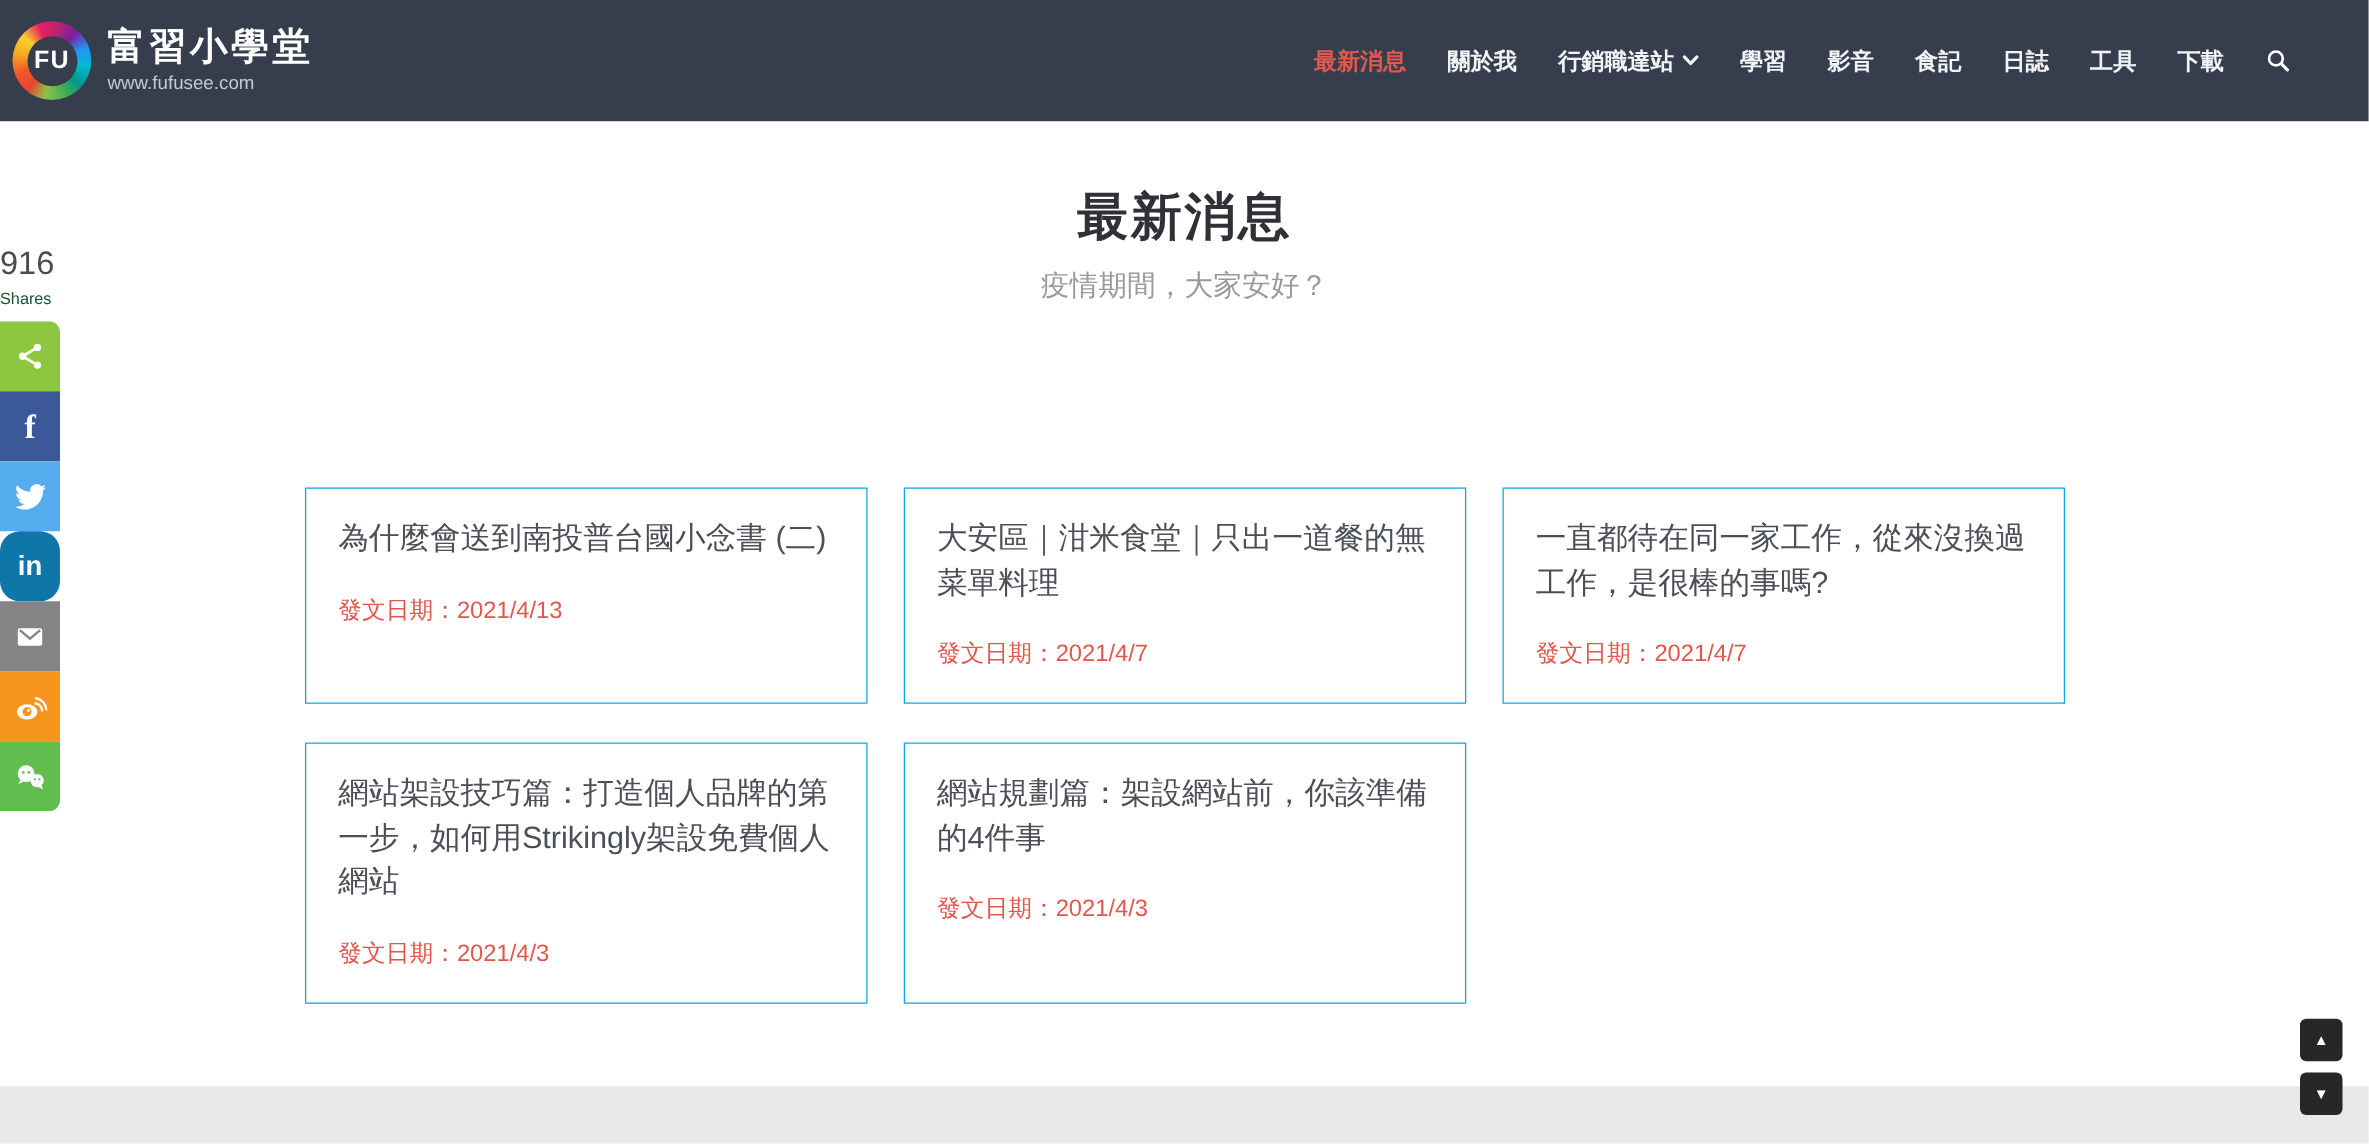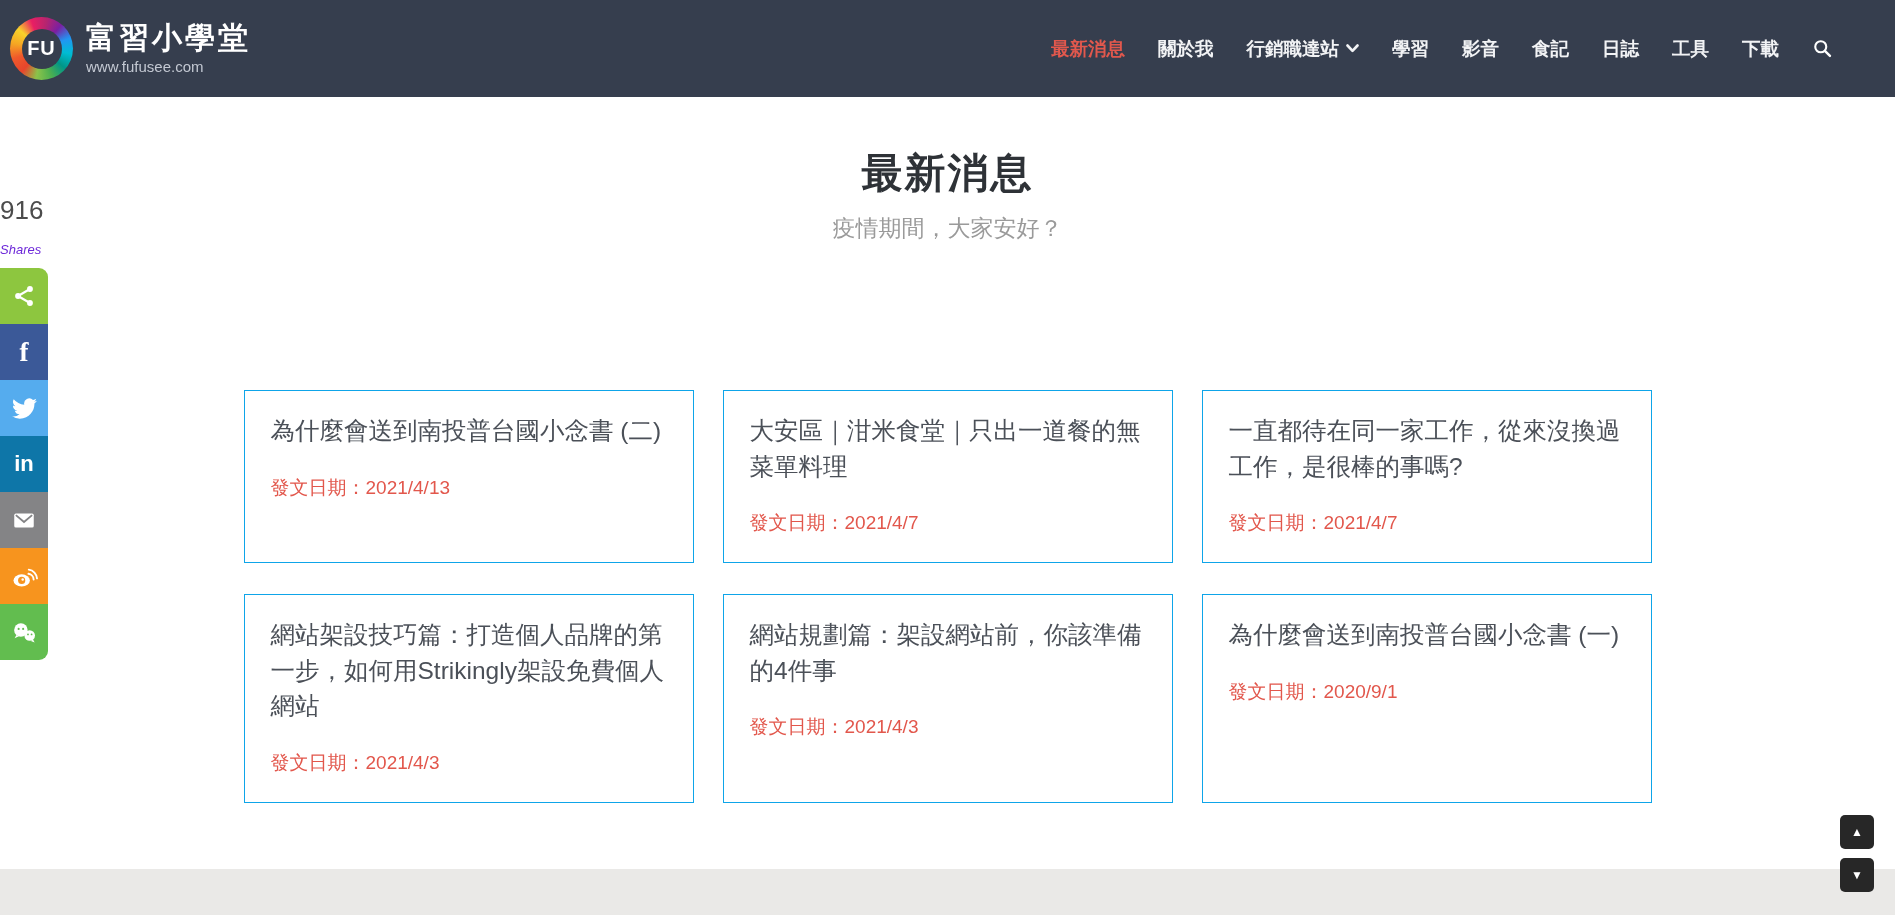--- a/index.html
+++ b/index.html
@@ -43,21 +43,21 @@
     color:#f2f3f5; font-size:18.5px; font-weight:bold;
     white-space:nowrap; cursor:pointer; display:flex; align-items:center; gap:7px;
   }
   .nav-item.active { color:#e2584d; }
   .nav-caret svg { display:block; }
   .nav-search { cursor:pointer; display:flex; align-items:center; }
 
   
   .share-bar { position:absolute; left:0; top:197px; width:28px; text-align:center; z-index:6; }
   .share-count { font-size:26px; color:#4c4c4c; line-height:1; }
-  .share-count-label { font-size:13px; color:#6d28d9; margin-top:19px;font-style:italic; }
+  .share-count-label { font-size:13px; color:#14532d; margin-top:8px; }
   .share-buttons { margin-top:11px; width:48px; border-radius:0 9px 9px 0; overflow:hidden; }
   .share-btn {
     width:48px; height:56px;
     display:flex; align-items:center; justify-content:center;
     cursor:pointer;
   }
   .share-btn svg { display:block; }
   .share-letter { color:#fff; font-weight:bold; }
   .share-letter.fb { font-size:27px; font-family:"Liberation Serif",serif; }
   .share-letter.li { font-size:22px; }
@@ -173,21 +173,21 @@
     <div class="share-btn" style="background-color: rgb(59, 89, 152);">
       <span class="share-letter fb">f</span>
     </div>
 
     <div class="share-btn" style="background-color: rgb(85, 172, 238);">
       <svg width="25" height="25" viewBox="0 0 24 24">
           <path fill="#fff" d="M23.95 4.57a10 10 0 01-2.82.77 4.96 4.96 0 002.16-2.72c-.95.55-2 .96-3.12 1.18a4.92 4.92 0 00-8.39 4.48A13.94 13.94 0 011.64 3.16a4.92 4.92 0 001.52 6.57 4.9 4.9 0 01-2.23-.61v.06a4.92 4.92 0 003.95 4.83 4.99 4.99 0 01-2.21.08 4.93 4.93 0 004.6 3.42A9.87 9.87 0 010 19.54a13.93 13.93 0 007.55 2.21c9.05 0 14-7.5 14-13.99 0-.21 0-.42-.02-.63a10 10 0 002.42-2.56z"></path>
         </svg>
     </div>
 
-    <div class="share-btn" style="background-color: rgb(14, 118, 168);">
+    <div class="share-btn" style="background-color: rgb(14, 118, 168); border-radius: 16px;">
       <span class="share-letter li">in</span>
     </div>
 
     <div class="share-btn" style="background-color: rgb(132, 132, 134);">
       <svg width="26" height="26" viewBox="0 0 24 24">
         <rect x="3" y="6" width="18" height="13" rx="1.5" fill="#fff"></rect>
         <polyline points="4.5,7.5 12,13.8 19.5,7.5" fill="none" stroke="#848486" stroke-width="1.7"></polyline>
       </svg>
     </div>
 
@@ -241,24 +241,20 @@
     <article class="card">
       <div class="card-title">網站架設技巧篇：打造個人品牌的第一步，如何用Strikingly架設免費個人網站</div>
       <div class="card-date">發文日期：2021/4/3</div>
     </article>
 
     <article class="card">
       <div class="card-title">網站規劃篇：架設網站前，你該準備的4件事</div>
       <div class="card-date">發文日期：2021/4/3</div>
     </article>
 
-    <article class="card">
-      <div class="card-title">為什麼會送到南投普台國小念書 (一)</div>
-      <div class="card-date">發文日期：2020/9/1</div>
-    </article>
 
   </section>
 </main>
 
 <button class="scroll-btn scroll-up">
   <span>▲</span>
 </button>
 <button class="scroll-btn scroll-down">
   <span>▼</span>
 </button>

